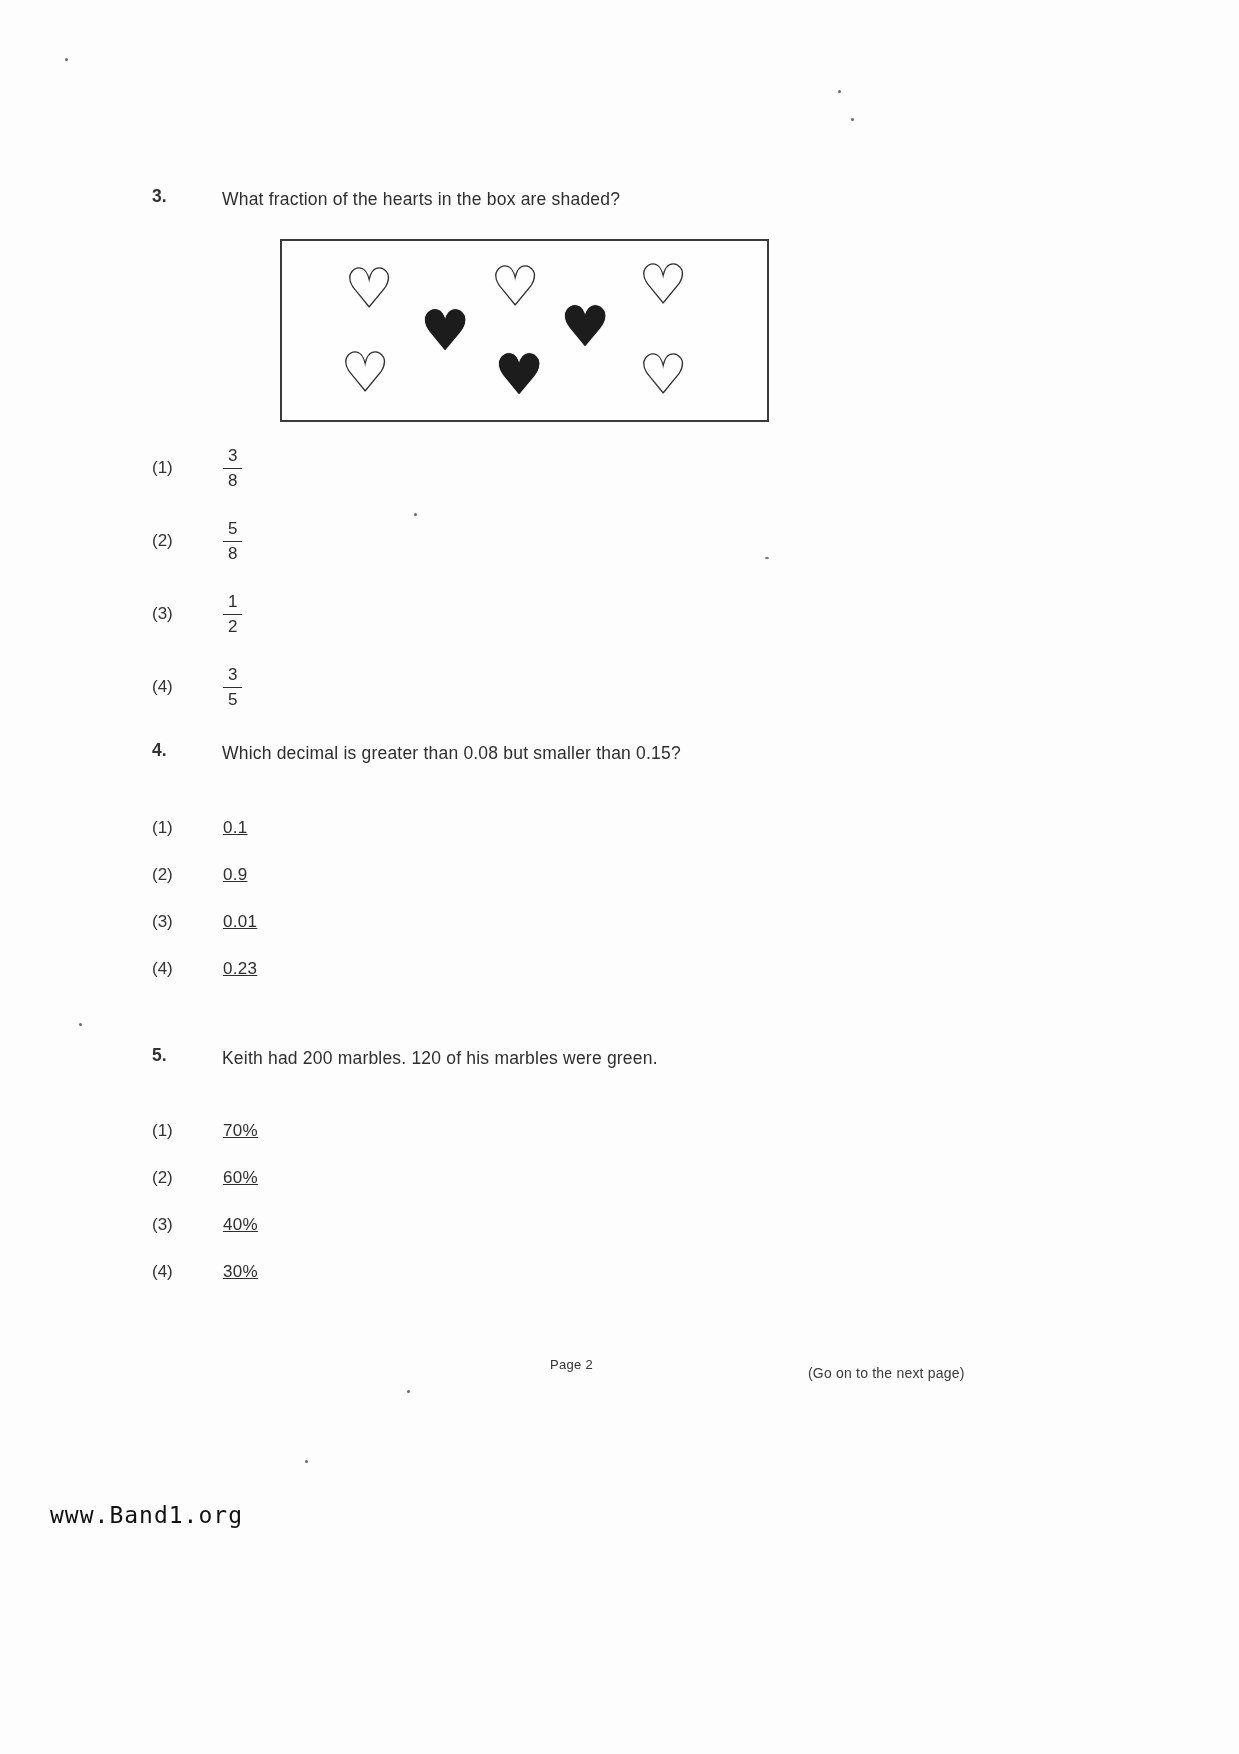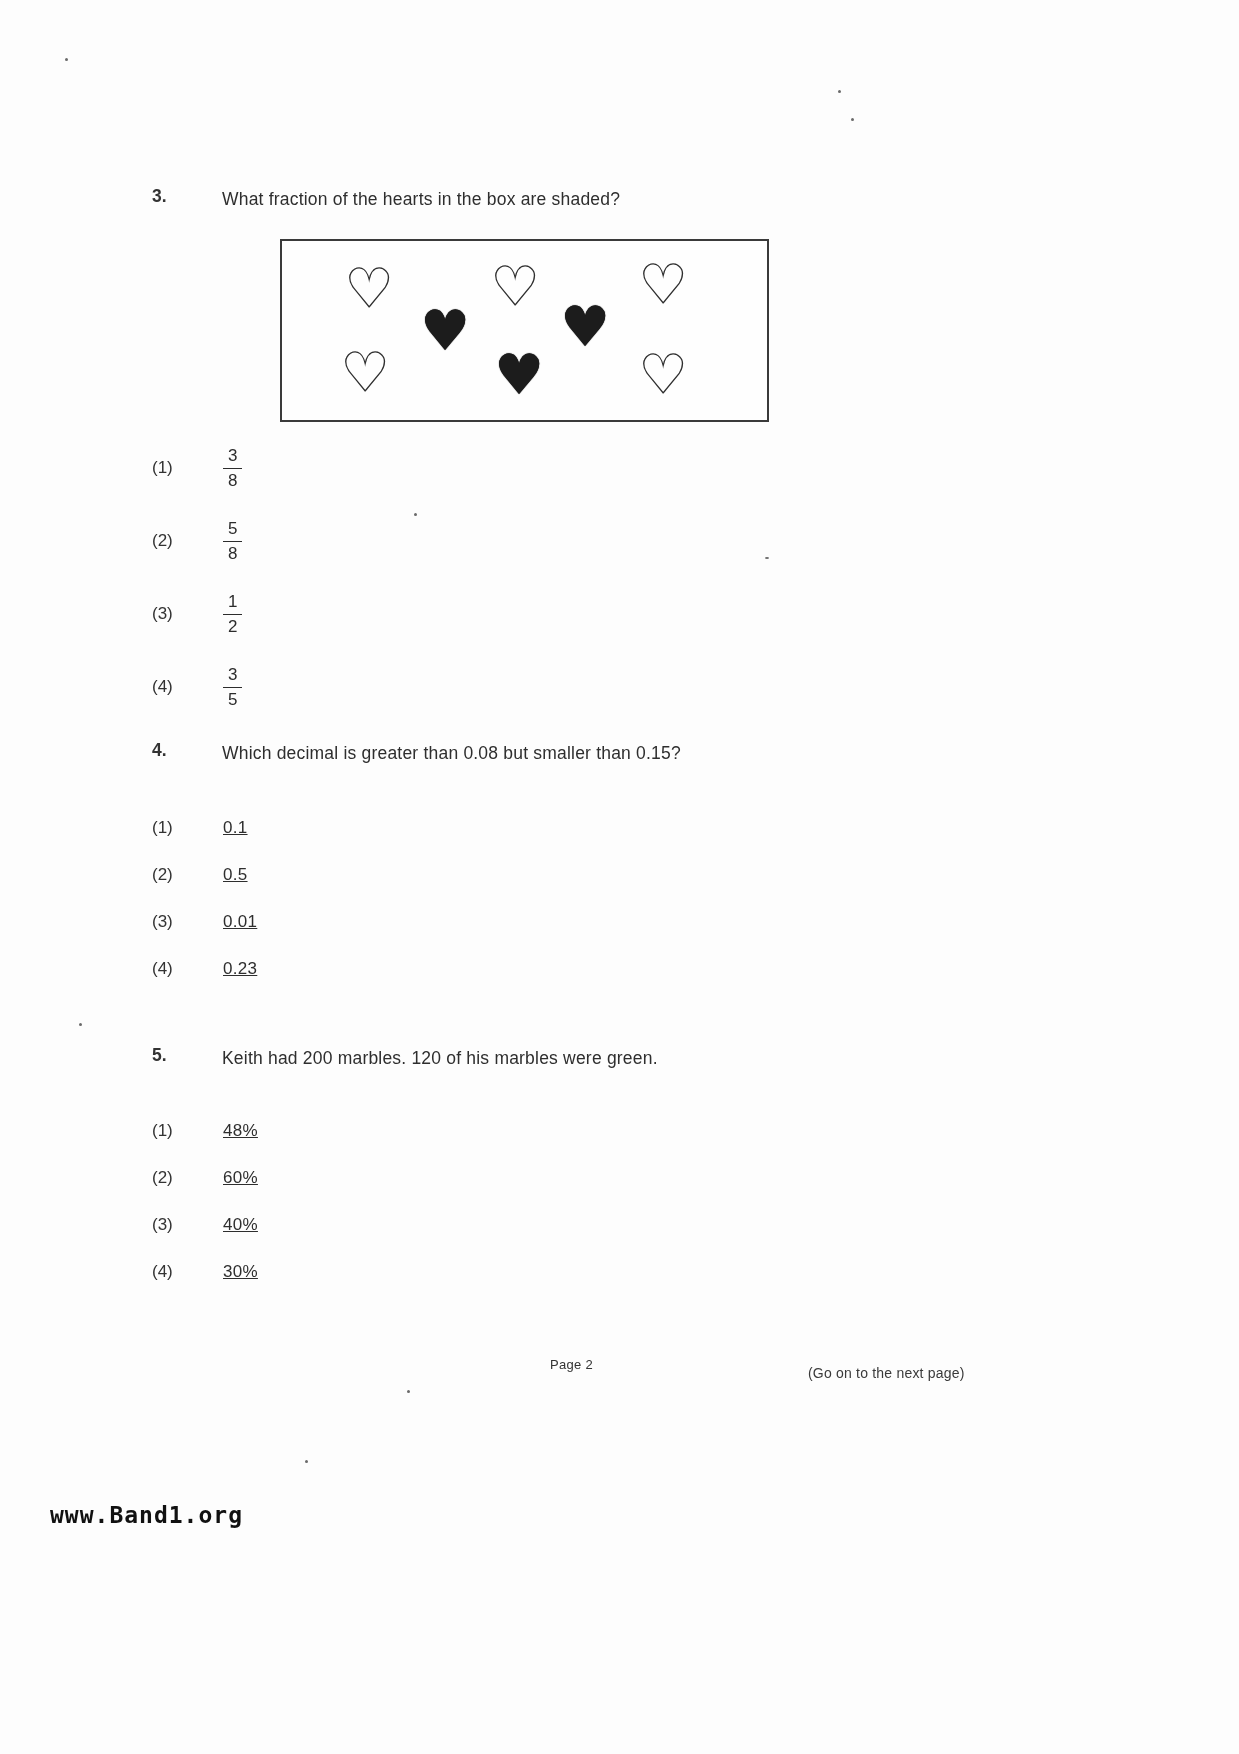--- a/index.html
+++ b/index.html
@@ -56,21 +56,21 @@
     position: absolute; left: 550px; top: 1357px;
     font-size: 13px; color: #333; letter-spacing: 0.3px;
   }
   .footer-next {
     position: absolute; left: 808px; top: 1365px;
     font-size: 14px; color: #3a3a3a; letter-spacing: 0.2px;
   }
   .watermark {
     position: absolute; left: 50px; top: 1502px;
     font-family: "DejaVu Sans Mono", monospace;
-    font-size: 23px; color: #111; letter-spacing: 1px; font-weight: bold;
+    font-size: 23px; color: #111; letter-spacing: 1px;
   }
 
   
   .speck { position: absolute; background: #6a6a6a; border-radius: 50%; }
 </style>
 </head>
 <body>
 
 <div class="page">
 
@@ -128,21 +128,21 @@
       <span class="q-num">4.</span>
       <span class="q-text">Which decimal is greater than 0.08 but smaller than 0.15?</span>
     </div>
     <div class="options plain-options" style="margin-top:50px;">
       <div class="opt-row">
         <span class="opt-label">(1)</span>
         <span class="opt-value">0.1</span>
       </div>
       <div class="opt-row">
         <span class="opt-label">(2)</span>
-        <span class="opt-value">0.5</span>
+        <span class="opt-value">0.9</span>
       </div>
       <div class="opt-row">
         <span class="opt-label">(3)</span>
         <span class="opt-value">0.01</span>
       </div>
       <div class="opt-row">
         <span class="opt-label">(4)</span>
         <span class="opt-value">0.23</span>
       </div>
     </div>
@@ -151,21 +151,21 @@
   <section class="question" style="top:1045px;">
     <div class="q-row">
       <span class="q-num">5.</span>
       <span class="q-text">
         <span class="line">Keith had 200 marbles. 120 of his marbles were green.</span>
       </span>
     </div>
     <div class="options plain-options" style="margin-top:48px;">
       <div class="opt-row">
         <span class="opt-label">(1)</span>
-        <span class="opt-value">48%</span>
+        <span class="opt-value">70%</span>
       </div>
       <div class="opt-row">
         <span class="opt-label">(2)</span>
         <span class="opt-value">60%</span>
       </div>
       <div class="opt-row">
         <span class="opt-label">(3)</span>
         <span class="opt-value">40%</span>
       </div>
       <div class="opt-row">

